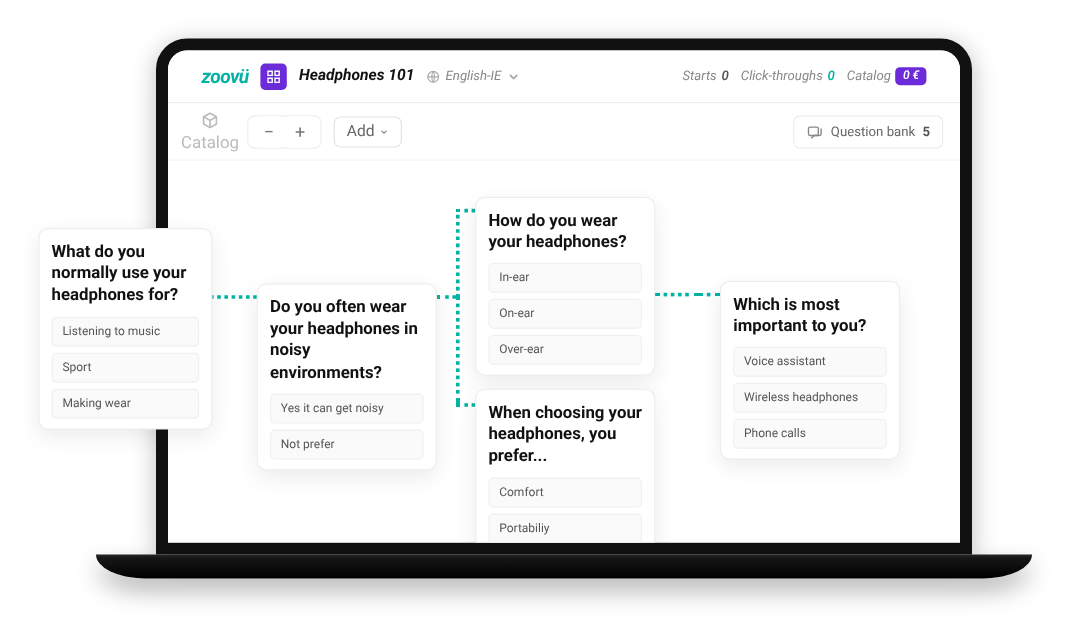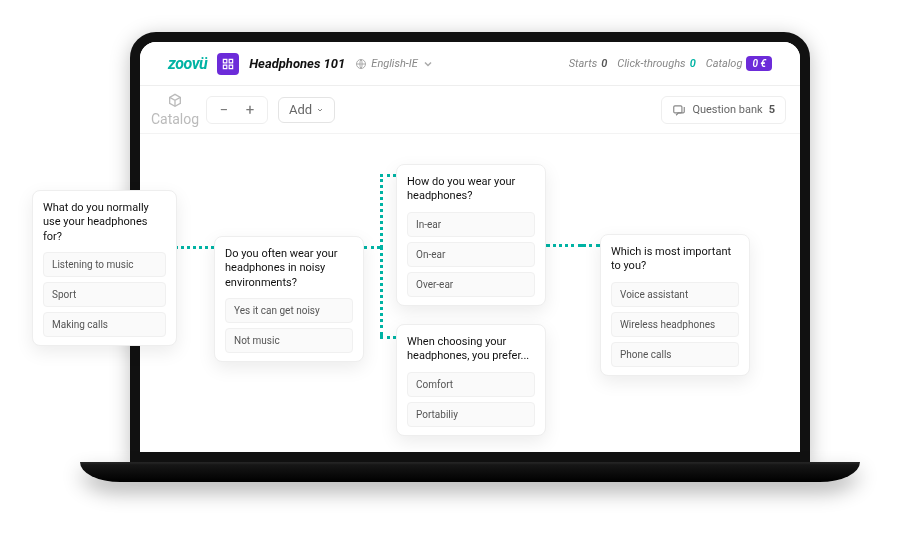--- a/index.html
+++ b/index.html
@@ -44,21 +44,21 @@
 
   
   .canvas { position:relative; width:100%; height:calc(100% - 92px); background:#fff; }
 
   
   .card {
     position:absolute; background:#fff; border:1px solid #eee; border-radius:8px;
     box-shadow:0 6px 18px rgba(0,0,0,.08); font-size:10.5px; color:#333;
     padding:10px 10px 8px;
   }
-  .card .q { font-weight:400; font-size:11px; margin-bottom:8px; color:#111; line-height:1.3; }
+  .card .q { font-weight:700; font-size:14px; margin-bottom:8px; color:#111; line-height:1.3; }
   .opt { background:#fafafa; border:1px solid #f0f0f0; border-radius:4px; padding:6px 8px; margin-top:5px; font-size:10px; color:#555; }
 
   
   .c1 { width:145px; }
   .c2 { width:150px; }
   .c3 { width:150px; }
   .c4 { width:150px; }
   .c5 { width:150px; }
 
   
@@ -157,21 +157,21 @@
       <div class="connector vert" style="left:240px; top:112px; height:90px;"></div>
       <div class="connector" style="left:240px; top:202px; width:16px;"></div>
 
       <div class="connector" style="left:406px; top:110px; width:36px;"></div>
 
       <div class="connector" style="left:442px; top:110px; width:18px;"></div>
 
       <div class="card c2" style="left:74px; top:102px;">
         <div class="q">Do you often wear your headphones in noisy environments?</div>
         <div class="opt">Yes it can get noisy</div>
-        <div class="opt">Not music</div>
+        <div class="opt">Not prefer</div>
       </div>
 
       <div class="card c3" style="left:256px; top:30px;">
         <div class="q">How do you wear your headphones?</div>
         <div class="opt">In-ear</div>
         <div class="opt">On-ear</div>
         <div class="opt">Over-ear</div>
       </div>
 
       <div class="card c4" style="left:256px; top:190px;">
@@ -190,17 +190,17 @@
     </div>
 
   </div>
 </div>
 
 <div class="float-card" style="left:32px; top:190px;">
   <div class="card c1">
     <div class="q">What do you normally use your headphones for?</div>
     <div class="opt">Listening to music</div>
     <div class="opt">Sport</div>
-    <div class="opt">Making calls</div>
+    <div class="opt">Making wear</div>
   </div>
 </div>
 
 <div class="laptop-base"></div>
 
 </body></html>

